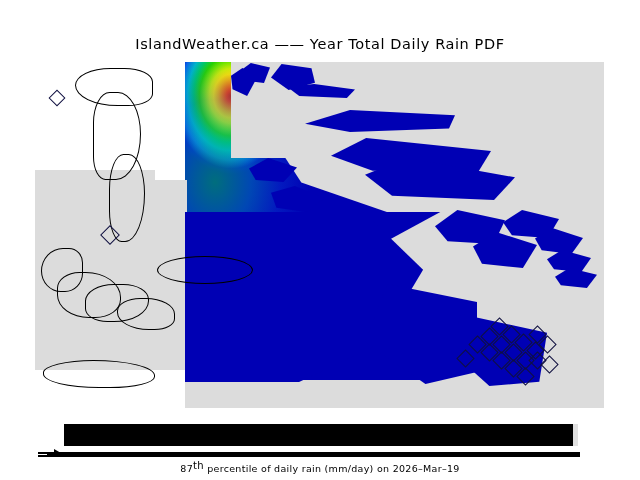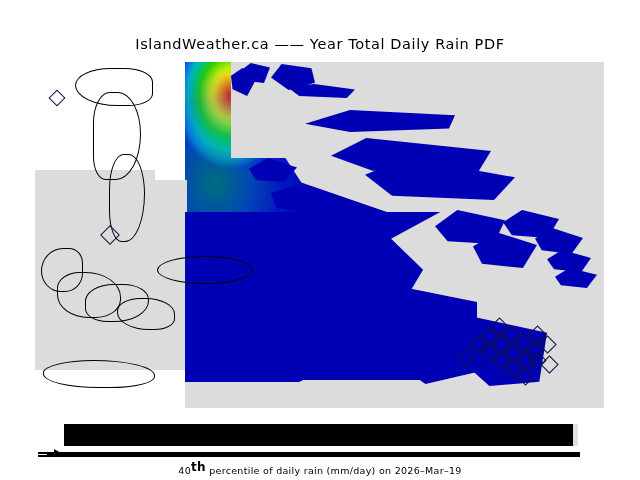--- a/index.html
+++ b/index.html
@@ -154,21 +154,21 @@
   .caption {
     position: absolute;
     left: 0; top: 460px;
     width: 640px;
     text-align: center;
     font-size: 9.5px;
     letter-spacing: 0.3px;
     color: #000000;
     white-space: pre;
   }
-  .caption sup { font-size: 12px; vertical-align: 3px; font-weight: bold; }
+  .caption sup { font-size: 10px; vertical-align: 3px; }
 </style>
 </head>
 <body>
 
 <div id="page">
 
   <div class="title">IslandWeather.ca —— Year Total Daily Rain PDF</div>
 
   <div class="map-frame">
 
@@ -262,15 +262,15 @@
     <div class="cbar"></div>
     <div class="cbar-over"></div>
   </div>
   <div class="cbar-arrow">
     <i></i>
       <i class="b"></i>
       <u></u>
   </div>
   <div class="cbar-tickband"></div>
 
-  <div class="caption"><span>40</span><sup>th</sup><span> percentile of daily rain (mm/day) on 2026–Mar–19</span></div>
+  <div class="caption"><span>87</span><sup>th</sup><span> percentile of daily rain (mm/day) on 2026–Mar–19</span></div>
 
 </div>
 
 </body></html>

